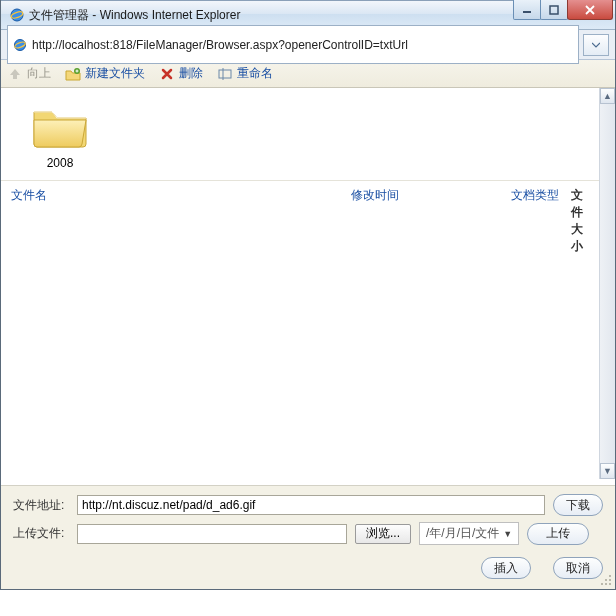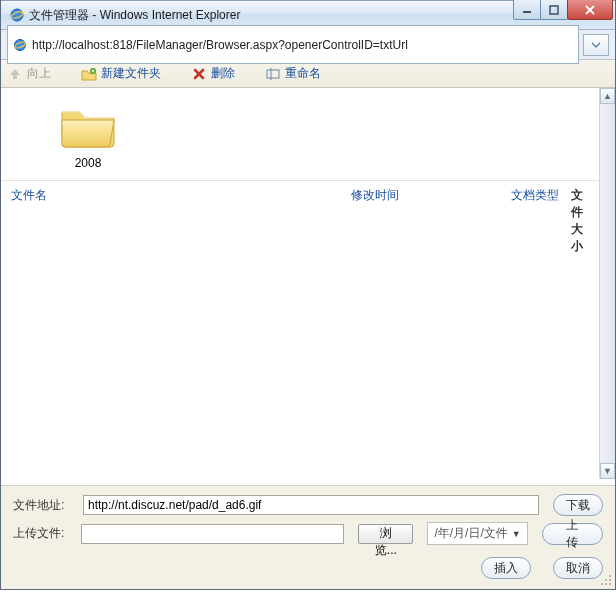--- a/index.html
+++ b/index.html
@@ -17,46 +17,46 @@
   .winbtn.close { background: linear-gradient(#e48f8f,#c94b3f); border:1px solid #8c3a32; border-top:none; width:46px; margin-left:-1px; margin-right:2px; border-radius:0 0 3px 3px; }
   .winbtn svg { display:block; }
 
   
   .addrbar { height: 30px; display:flex; align-items:center; padding:3px 6px; border-bottom:1px solid #b5c4d6; background: #e9eef5; gap:4px; }
   .addrbox { flex:1; height:39px; border:1px solid #9cb0c6; background:#fff; display:flex; align-items:center; padding:0 4px; font-size:12px; color:#222; }
   .addrbox .ieicon { width:16px; height:16px; margin-right:4px; display:flex; align-items:center; justify-content:center; }
   .addr-ref { width:26px; height:22px; border:1px solid #9cb0c6; background:linear-gradient(#fdfdfe,#e4ecf5); display:flex; align-items:center; justify-content:center; }
 
   
-  .toolbar { height:28px; background:linear-gradient(#f6f4eb,#efecde); border-bottom:1px solid #c9c6b8; display:flex; align-items:center; padding:0 6px; gap:30px; font-size:12px; }
+  .toolbar { height:28px; background:linear-gradient(#f6f4eb,#efecde); border-bottom:1px solid #c9c6b8; display:flex; align-items:center; padding:0 6px; gap:14px; font-size:12px; }
   .tbtn { display:flex; align-items:center; gap:4px; color:#1a4fa3; cursor:pointer; }
   .tbtn.disabled { color:#9a988e; cursor:default; }
   .tbtn .ico { width:16px; height:16px; display:flex; align-items:center; justify-content:center; }
 
   
   .content { position:absolute; top:88px; bottom:110px; left:0; right:0; display:flex; flex-direction:column; border-right:16px solid transparent; }
   .scrollbar-v { position:absolute; top:88px; bottom:110px; right:0; width:16px; background:linear-gradient(to right,#eef1f5,#e2e7ee); border-left:1px solid #cfd6df; }
   .scrollbar-v .sb-btn { height:16px; background:linear-gradient(#fdfefe,#dfe6ef); border:1px solid #b7c2d0; display:flex; align-items:center; justify-content:center; font-size:9px; color:#5a6b80; }
   .scrollbar-v .sb-btn.bot { position:absolute; bottom:0; left:0; right:0; }
 
-  .folderpane { padding:10px 19px;margin-left:28px; }
+  .folderpane { padding:10px 19px; }
   .folder-item { width:80px; text-align:center; font-size:12px; }
   .folder-item .folder-ico { width:64px; height:54px; margin:0 auto 4px; }
 
   .listhead { display:flex; font-size:12px; color:#1a4fa3; padding:6px 10px 4px; border-top:1px solid #e5e3d9; }
   .listhead .c1 { flex:0 0 340px; }
   .listhead .c2 { flex:0 0 160px; }
   .listhead .c3 { flex:0 0 60px; }
   .listhead .c4 { flex:1; color:#333;font-weight:bold; }
 
   .listbody { flex:1; }
 
   
   .bottom { position:absolute; left:0; right:0; bottom:0; border-top:1px solid #d3d1c5; background:#f3f1e6; padding:8px 12px 10px; font-size:12px; }
-  .row { display:flex; align-items:center; gap:14px; margin-bottom:6px; }
+  .row { display:flex; align-items:center; gap:8px; margin-bottom:6px; }
   .row .lbl { width:56px; color:#333; }
   .row input[type=text] { font-size:12px; padding:2px 4px; border:1px solid #a8a699; background:#fff; }
   .addr-in { flex:1; }
   .btn { height:22px; min-width:48px; padding:0 12px; font-size:12px; background:linear-gradient(#fdfefe,#e7edf5); border:1px solid #8fa3bb; border-radius:11px; color:#222; display:inline-flex; align-items:center; justify-content:center; cursor:pointer; }
   .btn.wide { min-width:60px; padding:0 18px; }
   .browse-btn { height:20px; padding:0 10px; font-size:12px; background:linear-gradient(#fdfdfd,#e8e8e8); border:1px solid #9a9a9a; border-radius:2px; cursor:pointer; }
   .date-like { flex:0 0 auto; padding:2px 6px; border:1px solid #bfbfbf; background:#fff; color:#555; display:flex; align-items:center; gap:4px; }
   .date-like .dd { font-size:9px; color:#444; }
   .actions { display:flex; justify-content:flex-end; gap:22px; margin-top:12px; }
   .resize-grip { position:absolute; right:2px; bottom:2px; width:14px; height:14px; }

